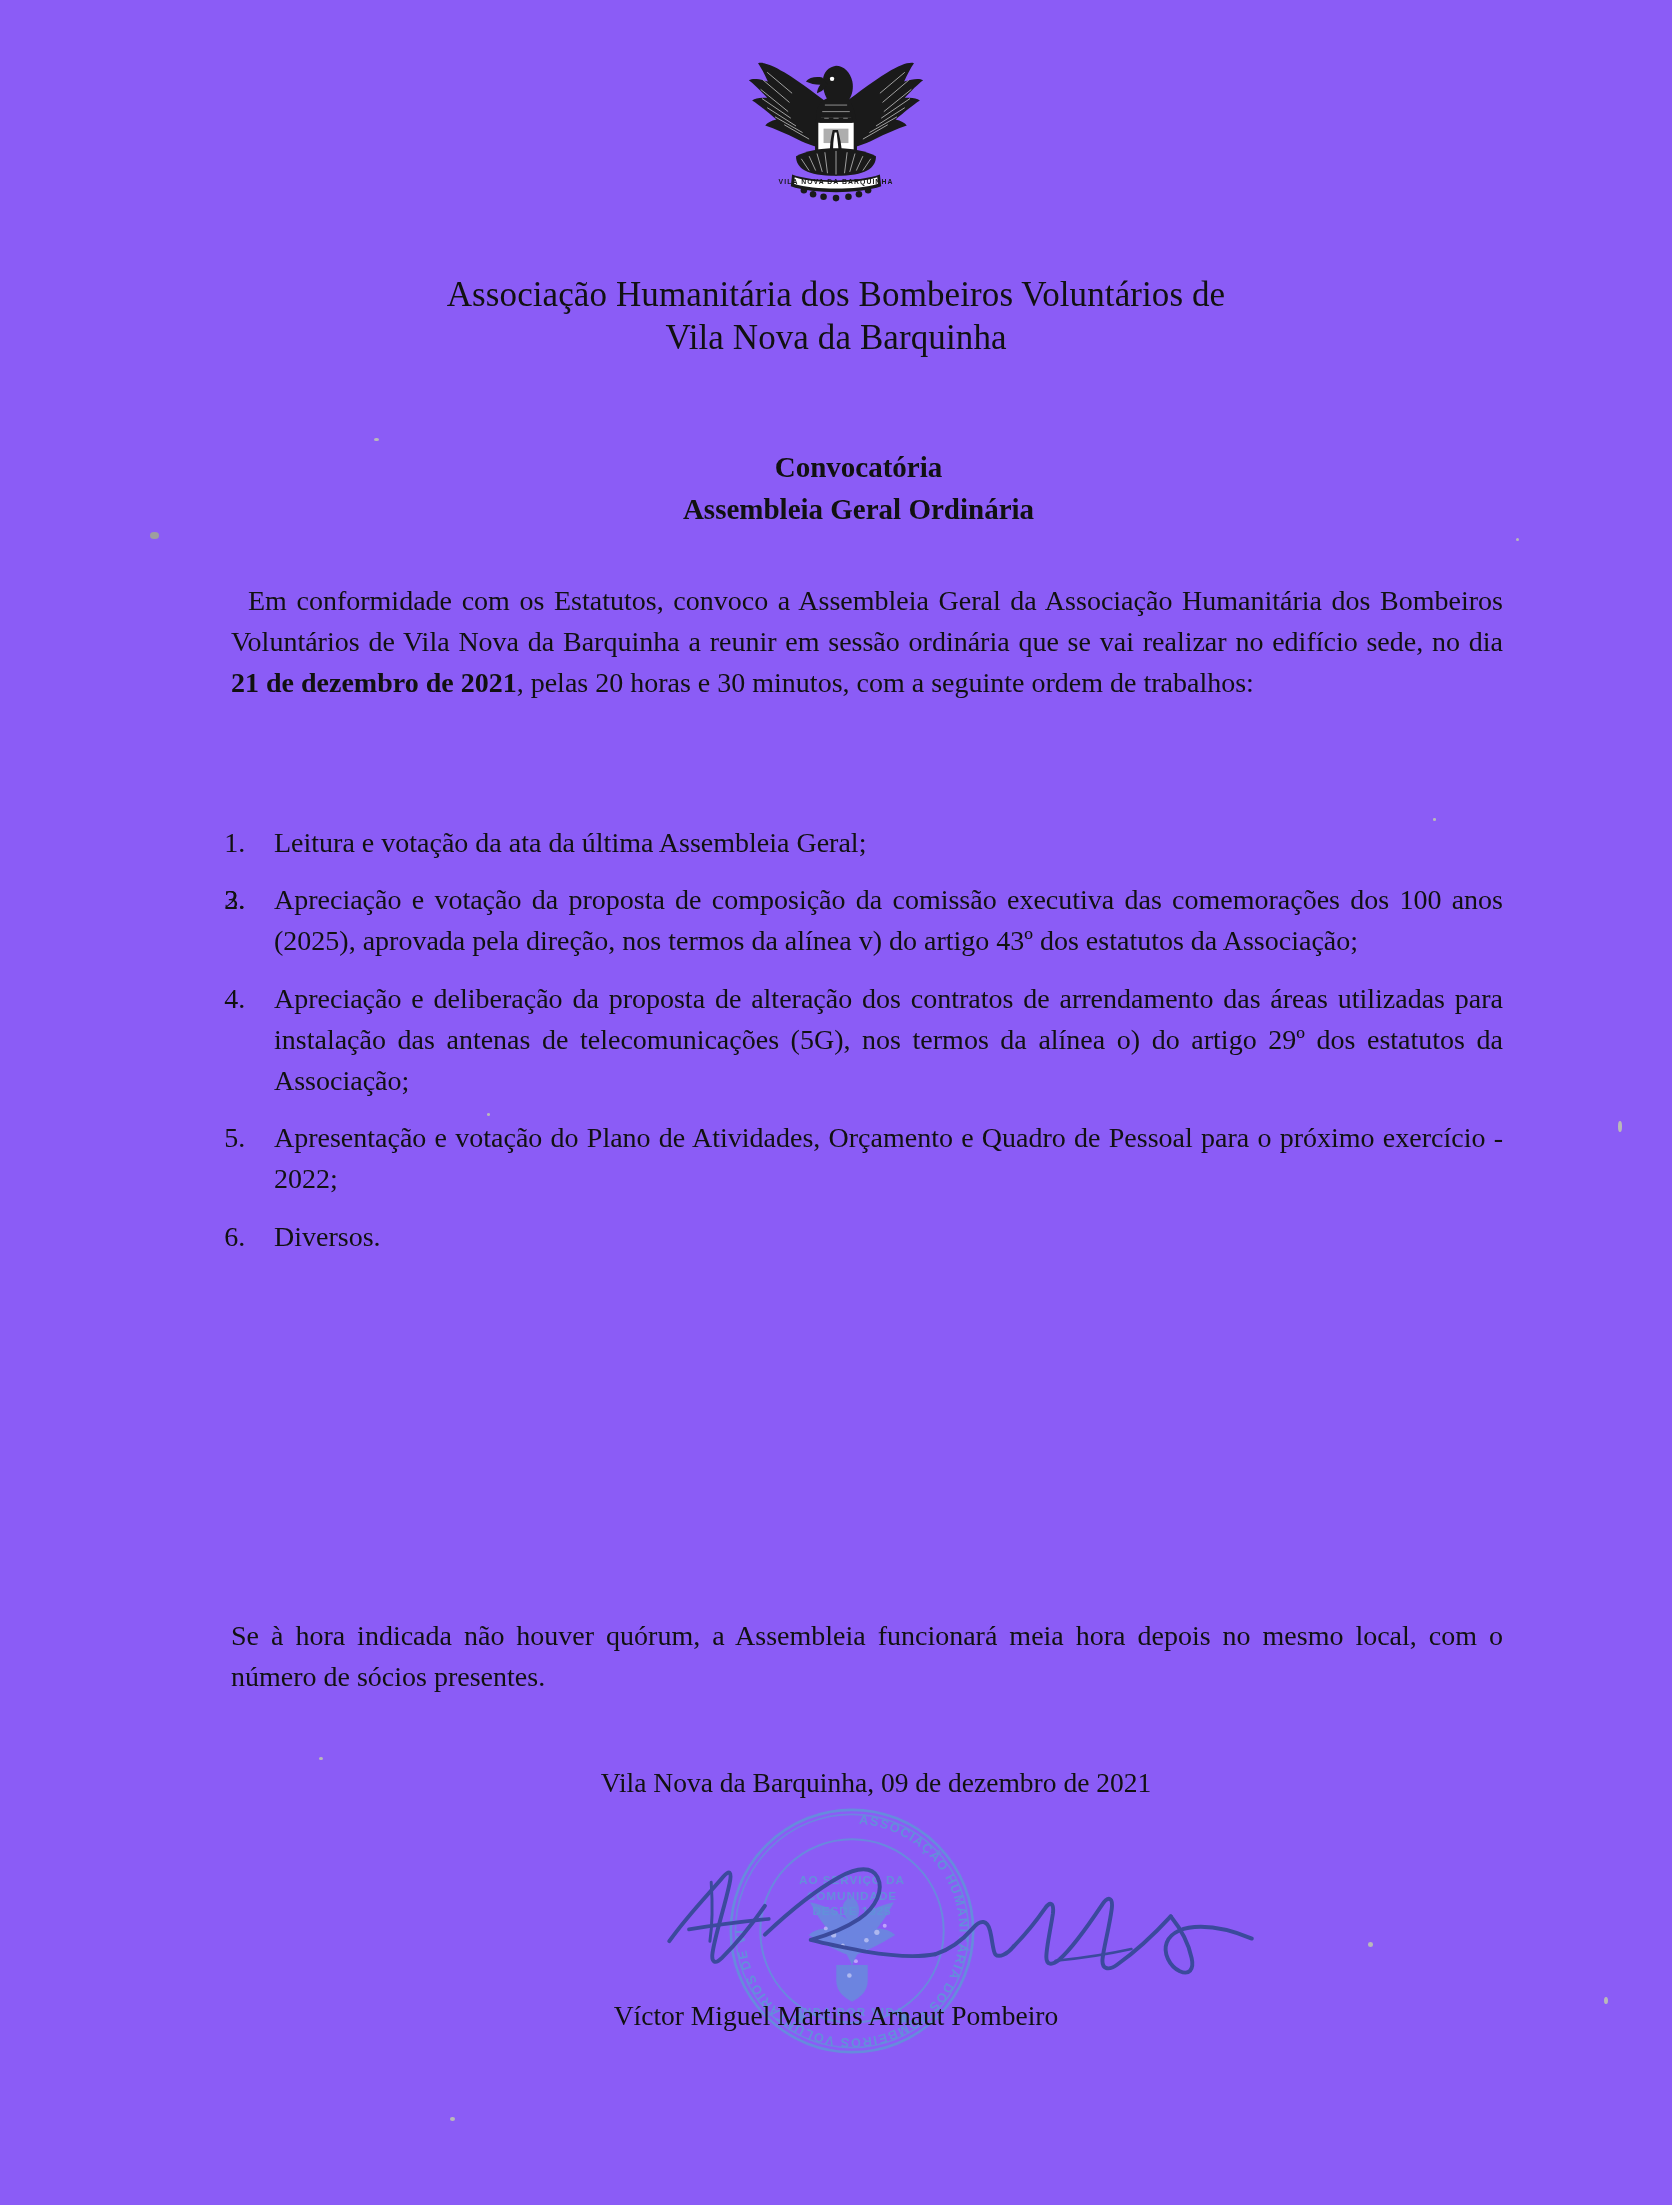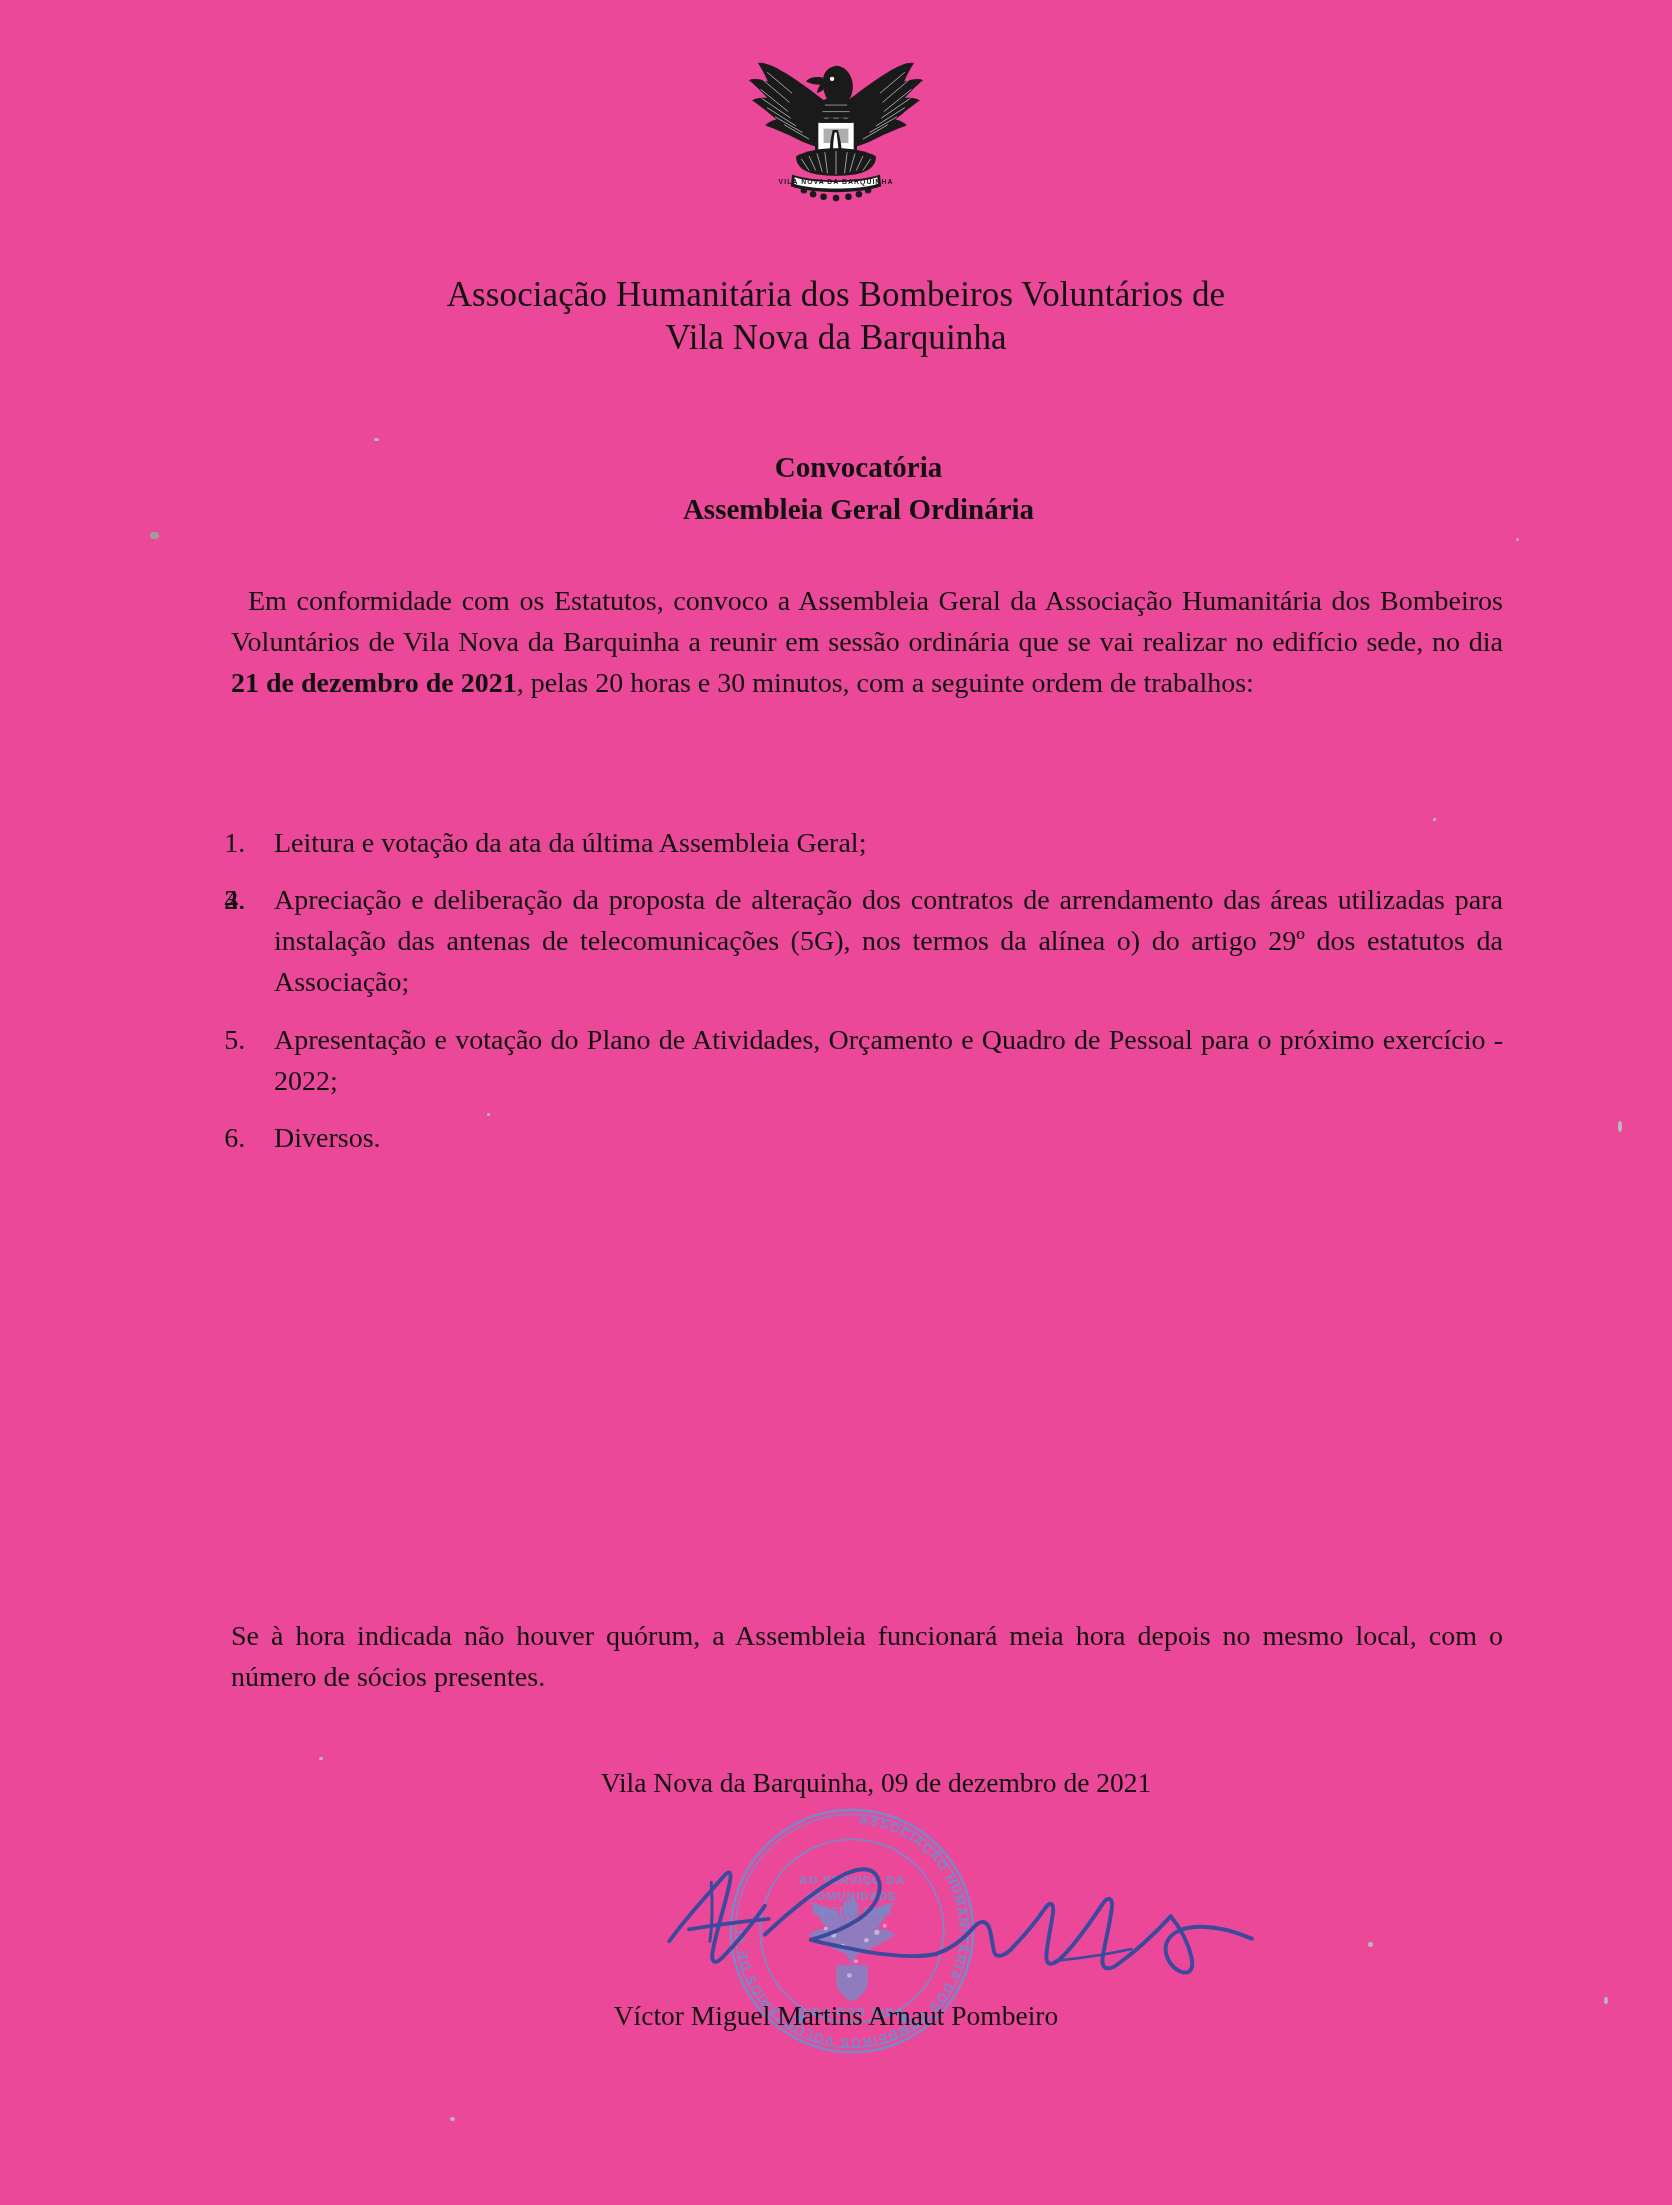--- a/index.html
+++ b/index.html
@@ -13,21 +13,21 @@
     position: relative;
     font-family: "Liberation Serif", "DejaVu Serif", serif;
     color: #111111;
     overflow: hidden;
   }
 
   
   .page {
     position: absolute;
     inset: 0;
-    background: #ec4899;
+    background: #8b5cf6;
   }
 
   
   .crest-wrap {
     position: absolute;
     top: 46px;
     left: 0;
     width: 100%;
     display: flex;
     justify-content: center;
@@ -297,20 +297,21 @@
   <ol class="agenda">
     <li class="agenda-item">
       <span class="agenda-num">1.</span>
       <span>Leitura e votação da ata da última Assembleia Geral;</span>
     </li>
     <li class="agenda-item">
       <span class="agenda-num">2.</span>
     </li>
     <li class="agenda-item">
       <span class="agenda-num">3.</span>
+      <span>Apreciação e votação da proposta de composição da comissão executiva das comemorações dos 100 anos (2025), aprovada pela direção, nos termos da alínea v) do artigo 43º dos estatutos da Associação;</span>
     </li>
     <li class="agenda-item">
       <span class="agenda-num">4.</span>
       <span>Apreciação e deliberação da proposta de alteração dos contratos de arrendamento das áreas utilizadas para instalação das antenas de telecomunicações (5G), nos termos da alínea o) do artigo 29º dos estatutos da Associação;</span>
     </li>
     <li class="agenda-item">
       <span class="agenda-num">5.</span>
       <span>Apresentação e votação do Plano de Atividades, Orçamento e Quadro de Pessoal para o próximo exercício - 2022;</span>
     </li>
     <li class="agenda-item single">

